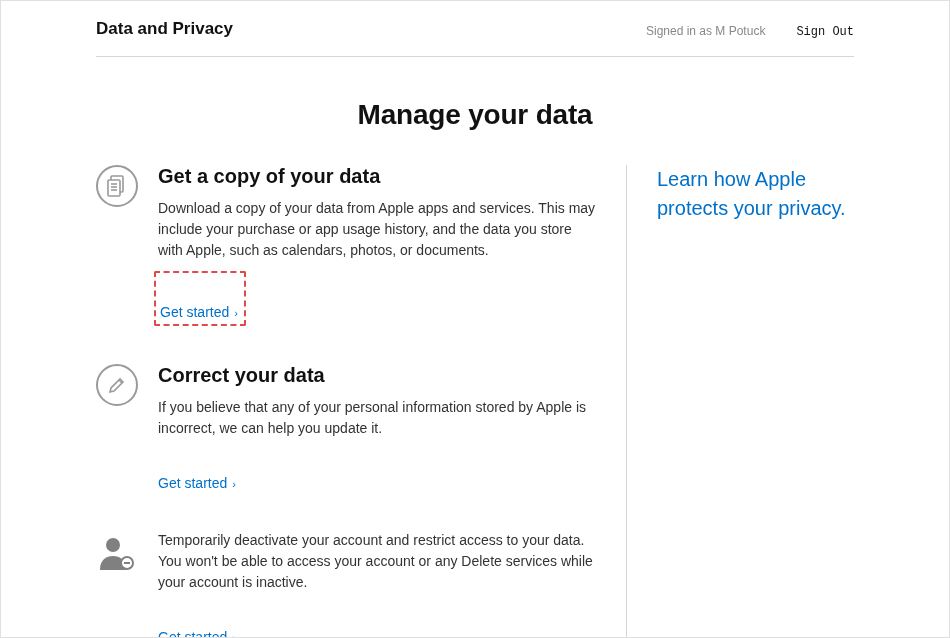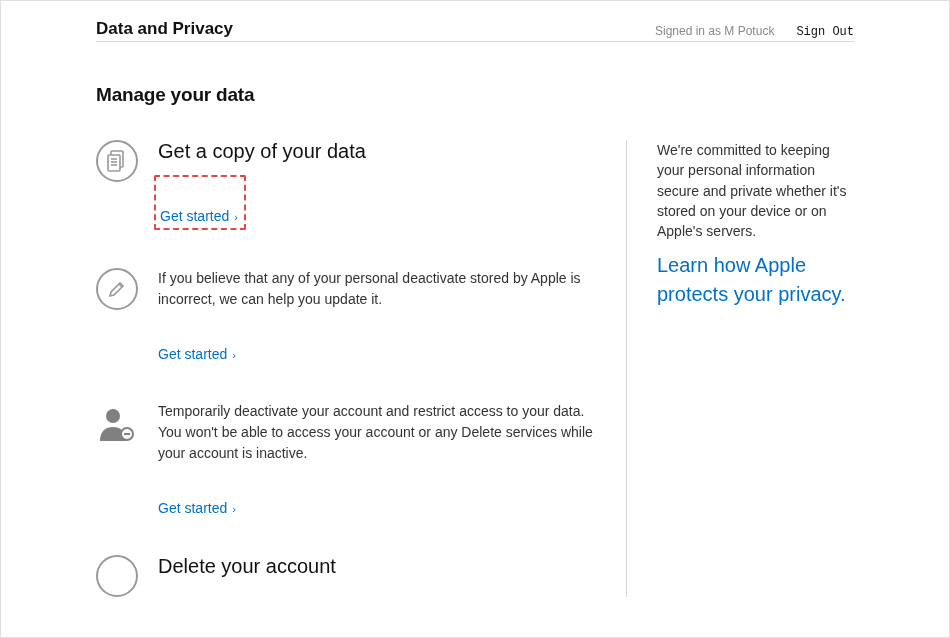--- a/index.html
+++ b/index.html
@@ -12,42 +12,43 @@
     border: 1px solid #e0e0e0;
   }
   .container {
     padding: 0 95px;
   }
   .header {
     display: flex;
     justify-content: space-between;
     align-items: flex-end;
     padding-top: 18px;
-    padding-bottom: 2px;
+    padding-bottom: 17px;
     border-bottom: 1px solid #d6d6d6;
   }
   .header-title {
     font-size: 17px;
     font-weight: 600;
     color: #111;
   }
   .header-right {
     display: flex;
-    gap: 22px;
+    gap: 31px;
     align-items: baseline;
     font-size: 12px;
   }
   .signed-in { color: #888; }
   .sign-out { color: #111; font-weight: 500; cursor: pointer; font-family: Liberation Mono, monospace; }
   .page-title {
-    font-size: 19px;
+    font-size: 28px;
     font-weight: 700;
     margin-top: 42px;
     margin-bottom: 34px;
     letter-spacing: -0.2px;
+    text-align: center;
   }
   .columns {
     display: flex;
     gap: 0;
   }
   .main-col {
     flex: 0 0 530px;
     padding-right: 30px;
   }
   .side-col {
@@ -89,21 +90,21 @@
   .silhouette {
     width: 42px;
     height: 42px;
     display: flex;
     align-items: flex-end;
     justify-content: center;
   }
   .section-body { flex: 1; }
   .section-title {
     font-size: 20px;
-    font-weight: 400;
+    font-weight: 700;
     margin-bottom: 10px;
   }
   .section-desc {
     font-size: 14px;
     color: #333;
     line-height: 1.5;
     margin-bottom: 8px;
   }
   .get-started {
     color: #0070c9;
@@ -149,39 +150,41 @@
               <rect x="4" y="1" width="12" height="16" rx="1"></rect>
               <rect x="1" y="5" width="12" height="16" rx="1" fill="#fff"></rect>
               <line x1="4" y1="9" x2="10" y2="9"></line>
               <line x1="4" y1="12" x2="10" y2="12"></line>
               <line x1="4" y1="15" x2="10" y2="15"></line>
             </svg>
           </div>
         </div>
         <div class="section-body">
           <div class="section-title">Get a copy of your data</div>
+          <div class="section-desc">Download a copy of your data from Apple apps and services. This may include your purchase or app usage history, and the data you store with Apple, such as calendars, photos, or documents.</div>
           <div class="highlight-box">
             <span class="get-started">
               <span>Get started</span><span class="chev"> ›</span>
             </span>
           </div>
         </div>
       </div>
 
       <div class="section">
         <div class="icon-wrap">
           <div class="circle-icon">
             <svg width="20" height="20" viewBox="0 0 20 20" fill="none" stroke="currentColor" stroke-width="1.6">
               <path d="M3 17 L4 13 L13 4 L16 7 L7 16 Z"></path>
               <line x1="12" y1="5" x2="15" y2="8"></line>
             </svg>
           </div>
         </div>
         <div class="section-body">
-          <div class="section-desc">If you believe that any of your personal deactivate stored by Apple is incorrect, we can help you update it.</div>
+          <div class="section-title">Correct your data</div>
+          <div class="section-desc">If you believe that any of your personal information stored by Apple is incorrect, we can help you update it.</div>
           <span class="get-started">
             <span>Get started</span><span class="chev"> ›</span>
           </span>
         </div>
       </div>
 
       <div class="section">
         <div class="icon-wrap">
           <div class="silhouette">
             <svg width="42" height="38" viewBox="0 0 42 38">
@@ -207,17 +210,16 @@
         </div>
         <div class="section-body">
           <div class="section-title">Delete your account</div>
 
         </div>
       </div>
 
     </div>
 
     <div class="side-col">
-      <p>We're committed to keeping your personal information secure and private whether it's stored on your device or on Apple's servers.</p>
       <span class="learn-link">Learn how Apple protects your privacy.</span>
     </div>
   </div>
 </div>
 
 </body></html>

